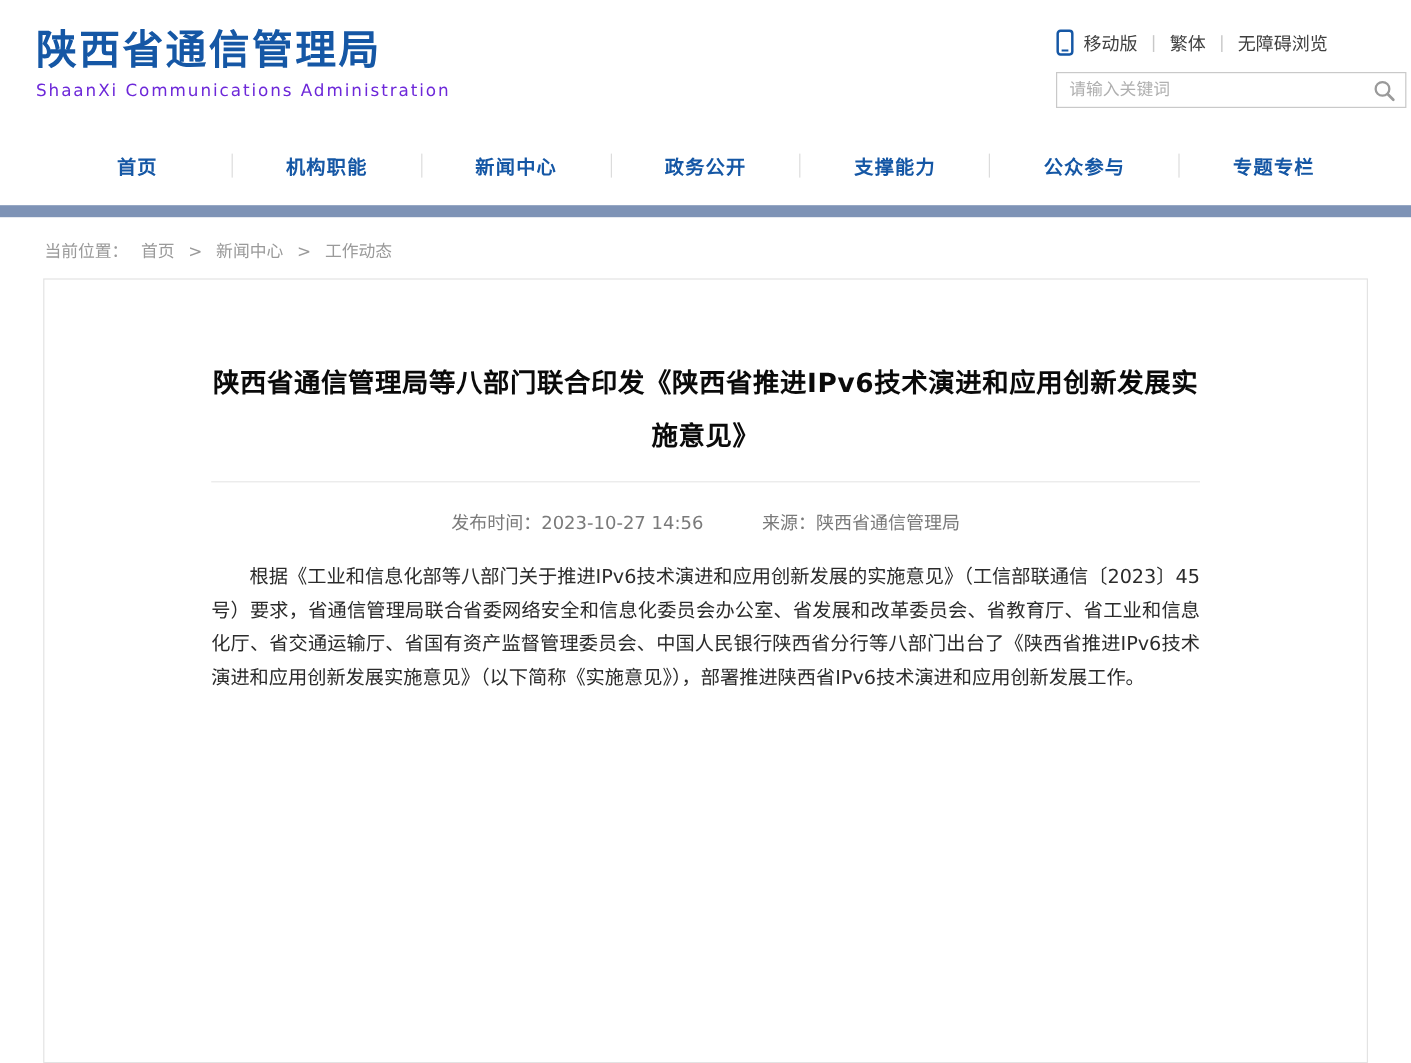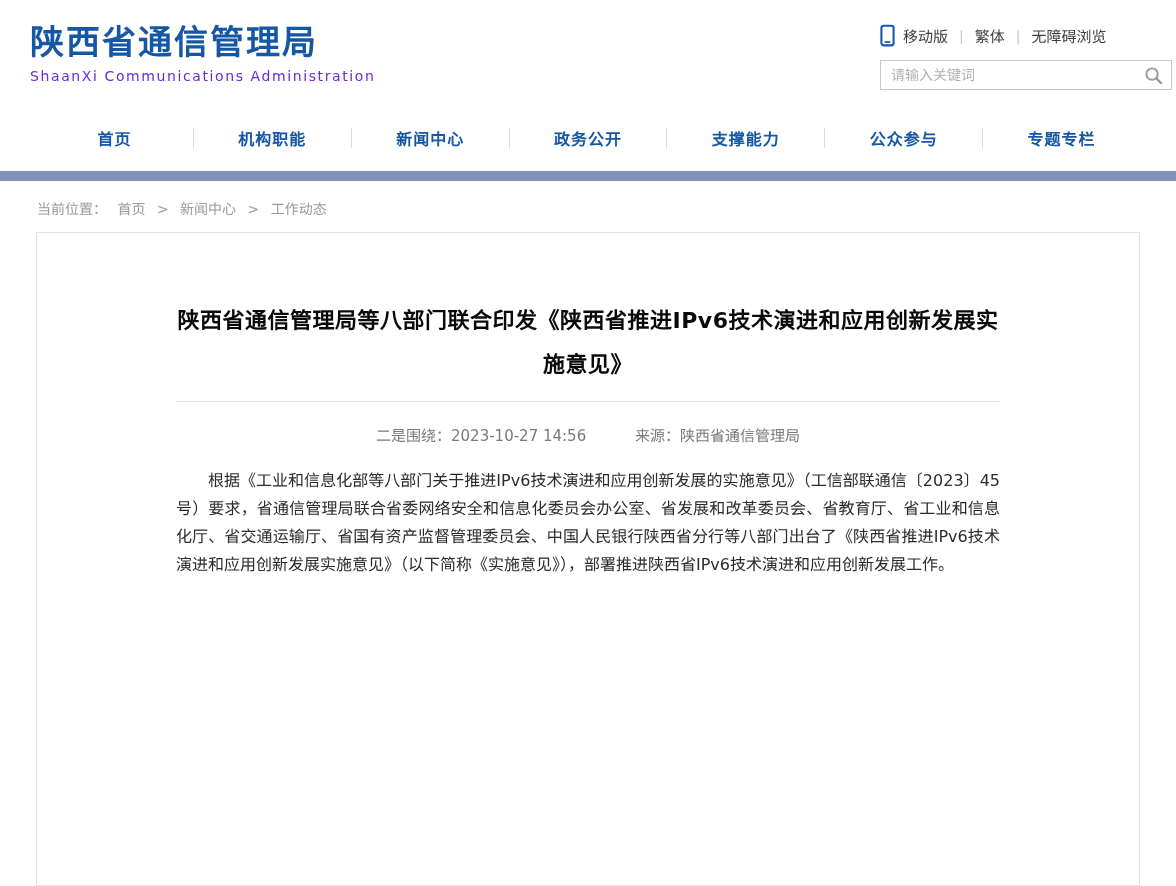--- a/index.html
+++ b/index.html
@@ -116,20 +116,20 @@
     <a>新闻中心</a>
     <span class="bsep">&gt;</span>
     <a>工作动态</a>
   </div>
 
   <main class="card">
     <article class="article">
       <h1 class="title">陕西省通信管理局等八部门联合印发《陕西省推进IPv6技术演进和应用创新发展实施意见》</h1>
       <div class="divider"></div>
       <div class="meta">
-        <span><span>二是围绕：</span><span>2023-10-27 14:56</span></span>
+        <span><span>发布时间：</span><span>2023-10-27 14:56</span></span>
         <span class="src"><span>来源：</span><span>陕西省通信管理局</span></span>
       </div>
       <p class="para">根据《工业和信息化部等八部门关于推进IPv6技术演进和应用创新发展的实施意见》（工信部联通信〔2023〕45号）要求，省通信管理局联合省委网络安全和信息化委员会办公室、省发展和改革委员会、省教育厅、省工业和信息化厅、省交通运输厅、省国有资产监督管理委员会、中国人民银行陕西省分行等八部门出台了《陕西省推进IPv6技术演进和应用创新发展实施意见》（以下简称《实施意见》），部署推进陕西省IPv6技术演进和应用创新发展工作。</p>
     </article>
   </main>
 
 </div>
 
 </body></html>

